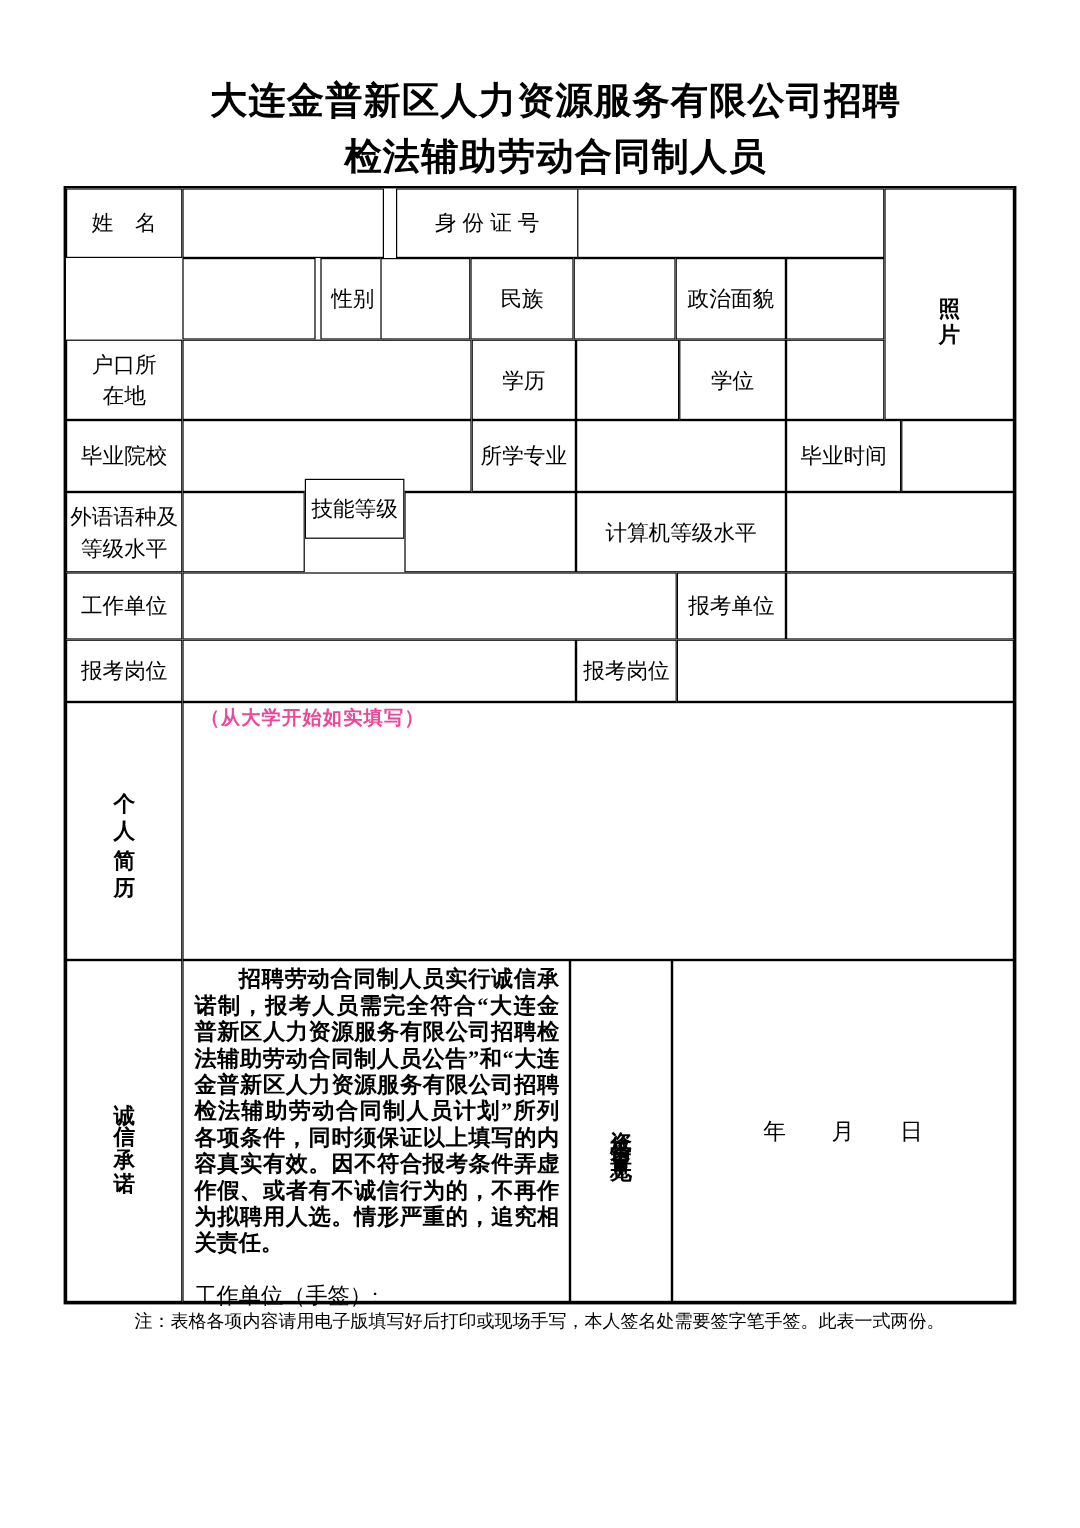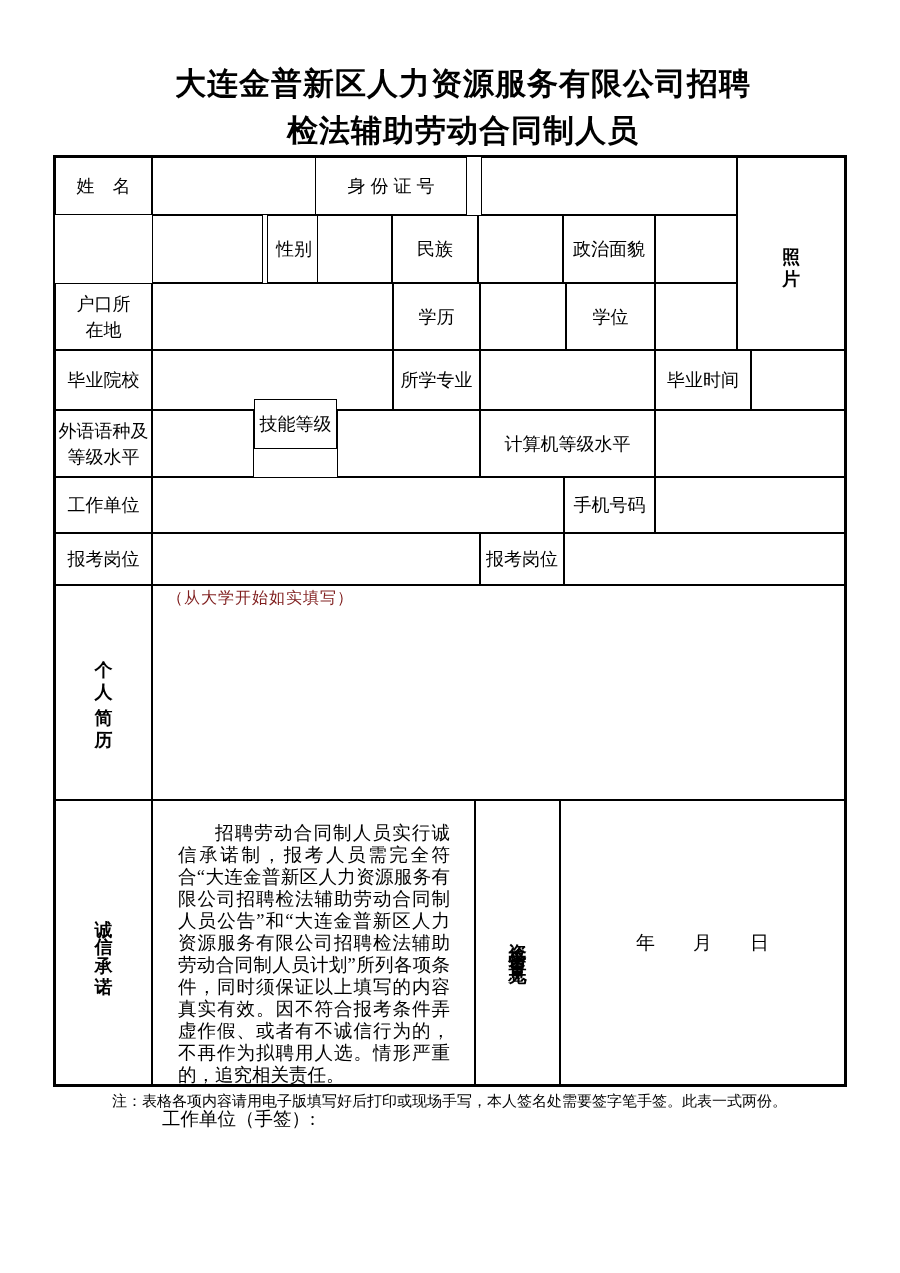--- a/index.html
+++ b/index.html
@@ -32,21 +32,21 @@
     font-weight:bold; font-size:18px;
   }
   .vs-photo    { letter-spacing:20px; }
   .vs-resume   { letter-spacing:24px; }
   .vs-integrity{ letter-spacing:19px; }
   .vs-review   { letter-spacing:5px;  }
   .commitment-cell {
     font-family:"Liberation Serif", serif; font-size:18.5px; line-height:22px;
     text-align:justify; padding:5px 8px 0 9px;
   }
-  .commitment { margin:16px; text-indent:2em; }
+  .commitment { margin:0; text-indent:2em;font-weight:bold; }
   .signature  { margin:22px 0 0 0; text-indent:0; text-align:left; }
   .date-cell {
     display:flex; align-items:center; justify-content:center;
     font-family:"Liberation Serif", serif; font-size:19px;
   }
   .resume-cell { overflow:hidden; }
   .watermark {
     position:absolute; top:2px; left:14px;
     font-family:"Liberation Serif", serif; font-size:16px; letter-spacing:1px;
   }
@@ -60,21 +60,21 @@
 
 <div class="title"><span>大连金普新区人力资源服务有限公司招聘</span>
 <span>检法辅助劳动合同制人员</span></div>
 
 <div class="tbl">
 
   <div class="cell lbl" style="left:0;top:0;width:97px;height:58px">
       <span>姓　名</span>
     </div>
   <div class="cell" style="left:97px;top:0;width:168px;height:58px"></div>
-  <div class="cell lbl" style="left:260px;top:0;width:152px;height:58px">
+  <div class="cell lbl" style="left:275px;top:0;width:152px;height:58px">
       <span>身 份 证 号</span>
     </div>
   <div class="cell" style="left:426px;top:0;width:256px;height:58px"></div>
   <div class="cell vcell" style="left:682px;top:0;width:108px;height:193px">
       <span class="vtext vs-photo">照片</span>
     </div>
 
   <div class="cell" style="left:97px;top:58px;width:111px;height:68px"></div>
   <div class="cell lbl" style="left:212px;top:58px;width:54px;height:68px">
       <span>性别</span>
@@ -128,38 +128,38 @@
   <div class="cell lbl" style="left:425px;top:253px;width:175px;height:67px">
       <span>计算机等级水平</span>
     </div>
   <div class="cell" style="left:600px;top:253px;width:190px;height:67px"></div>
 
   <div class="cell lbl" style="left:0;top:320px;width:97px;height:56px">
       <span>工作单位</span>
     </div>
   <div class="cell" style="left:97px;top:320px;width:412px;height:56px"></div>
   <div class="cell lbl" style="left:509px;top:320px;width:91px;height:56px">
-      <span>手机号码</span>
+      <span>报考单位</span>
     </div>
   <div class="cell" style="left:600px;top:320px;width:190px;height:56px"></div>
 
   <div class="cell lbl" style="left:0;top:376px;width:97px;height:52px">
       <span>报考岗位</span>
     </div>
   <div class="cell" style="left:97px;top:376px;width:328px;height:52px"></div>
   <div class="cell lbl" style="left:425px;top:376px;width:84px;height:52px">
       <span>报考岗位</span>
     </div>
   <div class="cell" style="left:509px;top:376px;width:281px;height:52px"></div>
 
   <div class="cell vcell" style="left:0;top:428px;width:97px;height:215px">
       <span class="vtext vs-resume">个人简历</span>
     </div>
   <div class="cell resume-cell" style="left:97px;top:428px;width:693px;height:215px">
-    <div class="watermark" style="color: #7f1d1d;">（从大学开始如实填写）</div>
+    <div class="watermark" style="color: #ec4899; font-weight: bold;">（从大学开始如实填写）</div>
   </div>
 
   <div class="cell vcell" style="left:0;top:643px;width:97px;height:285px">
       <span class="vtext vs-integrity">诚信承诺</span>
     </div>
   <div class="cell commitment-cell" style="left:97px;top:643px;width:323px;height:285px">
     <p class="commitment">招聘劳动合同制人员实行诚信承诺制，报考人员需完全符合“大连金普新区人力资源服务有限公司招聘检法辅助劳动合同制人员公告”和“大连金普新区人力资源服务有限公司招聘检法辅助劳动合同制人员计划”所列各项条件，同时须保证以上填写的内容真实有效。因不符合报考条件弄虚作假、或者有不诚信行为的，不再作为拟聘用人选。情形严重的，追究相关责任。</p>
     <p class="signature">工作单位（手签）:</p>
   </div>
   <div class="cell vcell" style="left:420px;top:643px;width:85px;height:285px">

